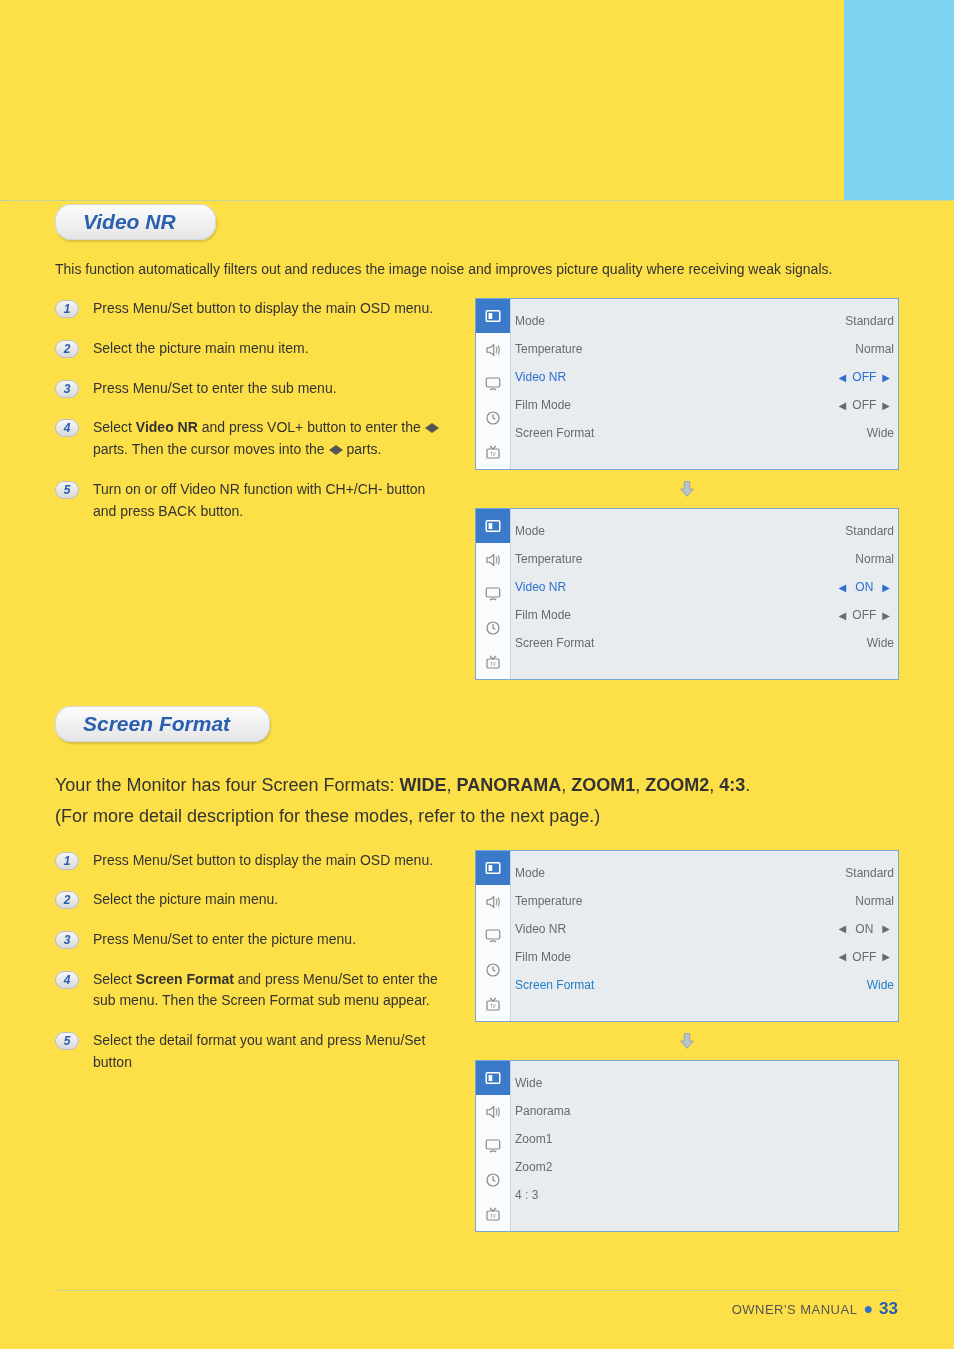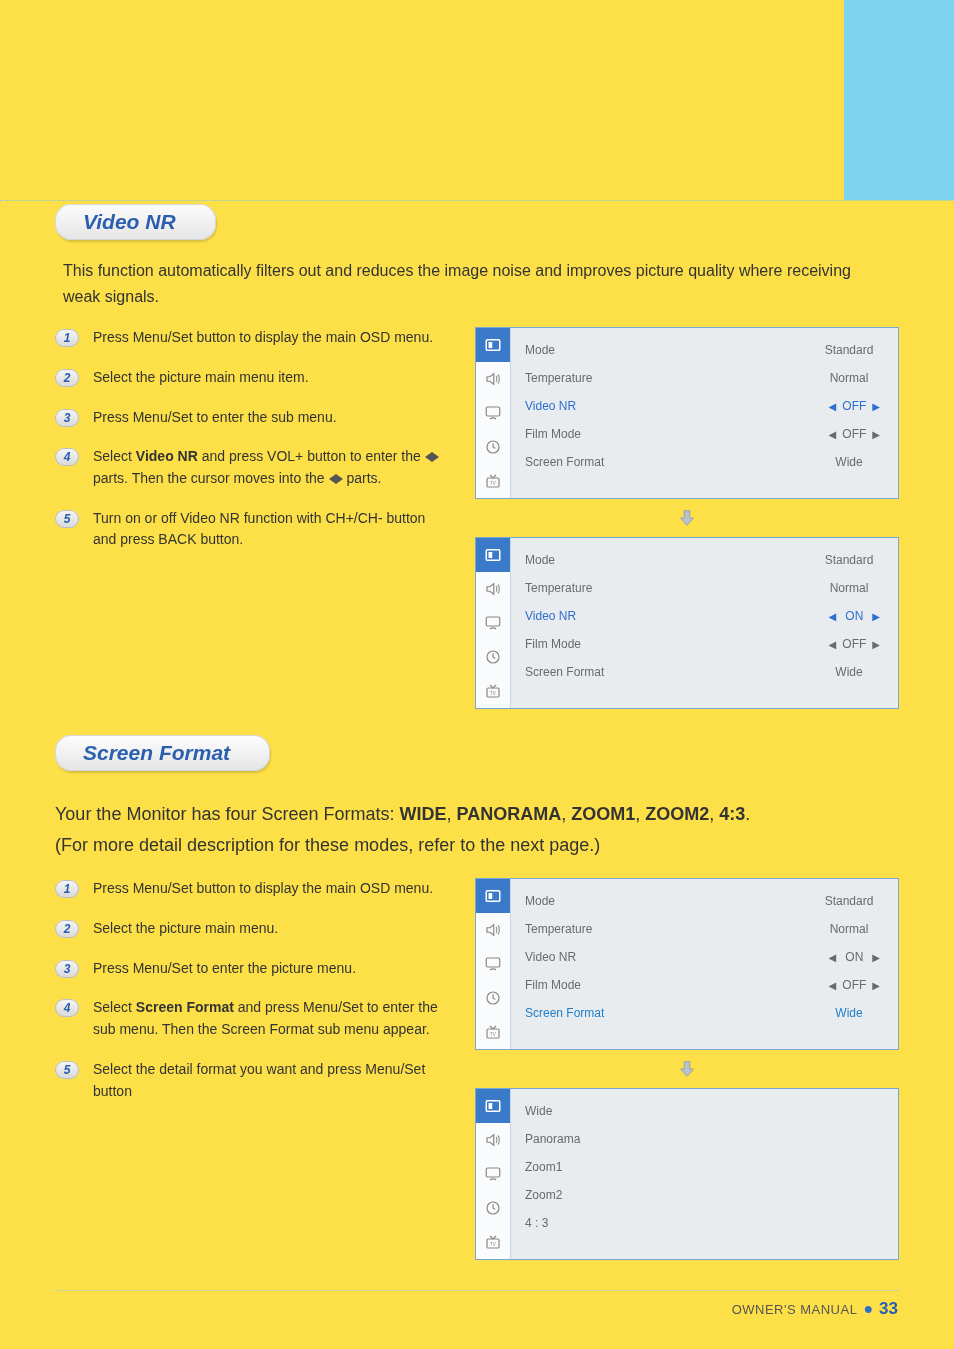--- a/index.html
+++ b/index.html
@@ -1,40 +1,40 @@
 <!DOCTYPE html>
 <html><head>
 <meta charset="utf-8">
 <style>
 html,body{margin:0;padding:0;background:#fff;font-family:Arial,Helvetica,sans-serif;color:#333}
 .page{width:954px;height:1349px;margin:0 auto;position:relative;background:#fde047}
 .rightbar{position:absolute;right:0;top:0;width:110px;height:200px;background:#7ed3f0}
 .topline{position:absolute;left:0;right:0;top:200px;height:0;border-top:1px dotted #8ec8df}
 .content{position:absolute;left:55px;right:55px;top:200px}
 .pill{display:inline-block;margin-top:4px;margin-bottom:10px;background:linear-gradient(#fdfdfd,#e5e5e5);border-radius:16px;padding:6px 40px 6px 28px;font-size:21px;font-weight:bold;font-style:italic;color:#2a5fb0;box-shadow:inset 0 0 0 1px #d5d5d5,1px 2px 2px rgba(0,0,0,.15)}
-.intro{font-size:16px;line-height:1.6;color:#333;margin:8px 8px 18px}
+.intro{font-size:14px;line-height:1.6;color:#333;margin:8px 0 18px}
 .cols{display:flex;gap:30px}
 .steps{flex:0 0 390px}
 .step{display:flex;gap:12px;margin-bottom:18px;font-size:14px;line-height:1.55;color:#333}
 .num{flex:0 0 26px}
 .numBadge{display:inline-block;width:24px;height:18px;border-radius:9px;background:linear-gradient(#f7f7f7,#d8d8d8);box-shadow:inset 0 0 0 1px #bdbdbd;text-align:center;font-size:12px;font-weight:bold;font-style:italic;color:#2a5fb0;line-height:18px}
 .step .txt b{font-weight:bold}
 .tri{display:inline-block;width:0;height:0;border-top:5px solid transparent;border-bottom:5px solid transparent;vertical-align:-1px}
 .tri.l{border-right:7px solid #555}
 .tri.r{border-left:7px solid #555}
 .osdWrap{flex:1}
 .osd{border:1px solid #7aa8d6;background:#e9ecef;display:flex;margin-bottom:8px}
 .icons{width:34px;background:#fafbfc;border-right:1px solid #c5d6e7;display:flex;flex-direction:column}
 .icons .ic{height:34px;display:flex;align-items:center;justify-content:center;color:#888}
 .icons .ic.top{background:#3a7ac8;color:#fff}
 .icons .ic svg{width:18px;height:18px}
-.rows{flex:1;padding:8px 14px;font-size:12px}
+.rows{flex:1;padding:8px 4px;font-size:12px}
 .rw{display:flex;justify-content:space-between;align-items:center;height:28px;color:#6a6a6a}
 .rw .lab{flex:1}
-.rw .val{min-width:70px;text-align:center}
+.rw .val{min-width:70px;text-align:right}
 .rw.hl .lab,.rw.hl .val,.rw.hl .arr{color:#2d6fd1}
 .rw.sel .lab,.rw.sel .val{color:#1f7ec9}
 .arr{font-size:10px;padding:0 4px;color:#6a6a6a}
 .downArrow{text-align:center;margin:4px 0}
 .downArrow svg{width:22px;height:22px}
 .sfIntro{font-size:18px;line-height:1.7}
 .sfIntro b{font-weight:bold}
 .footer{position:absolute;left:55px;right:56px;bottom:30px;display:flex;justify-content:flex-end;align-items:baseline;gap:6px;font-size:13px}
 .footer .dot{color:#2d6fd1;font-size:16px;line-height:1}
 .footer .lbl{font-family:"Trebuchet MS",Arial,sans-serif;letter-spacing:.5px;color:#555}

